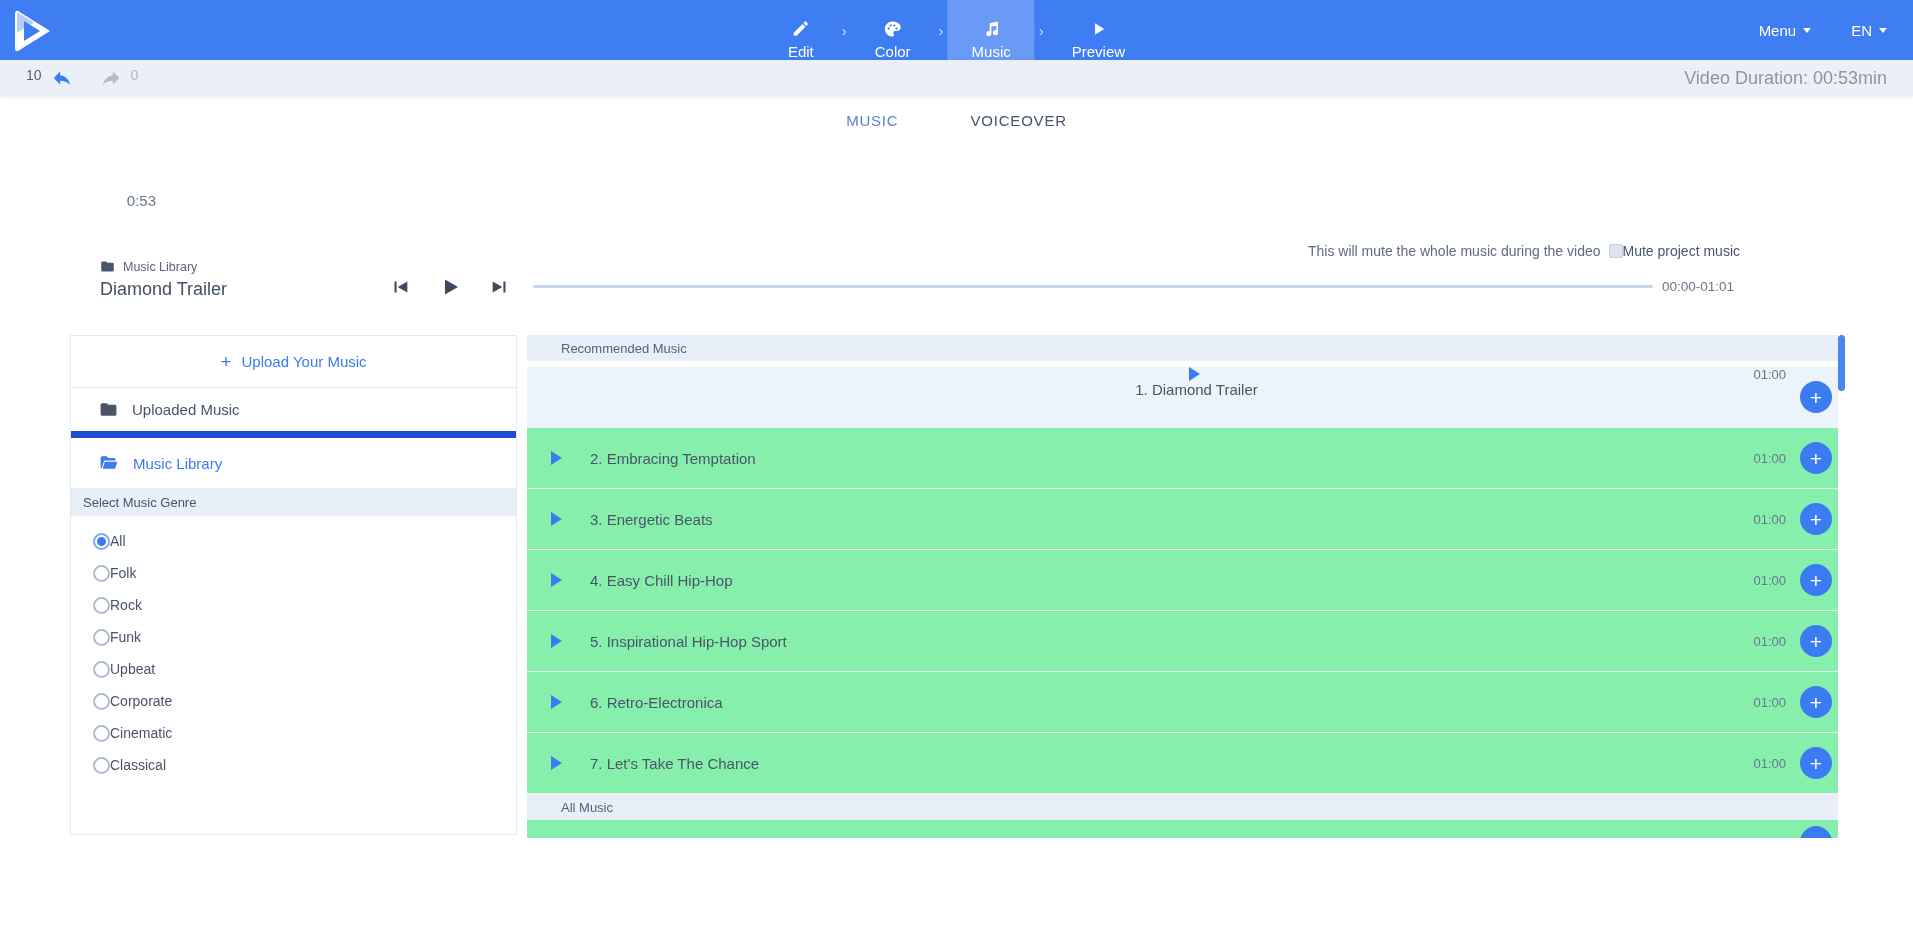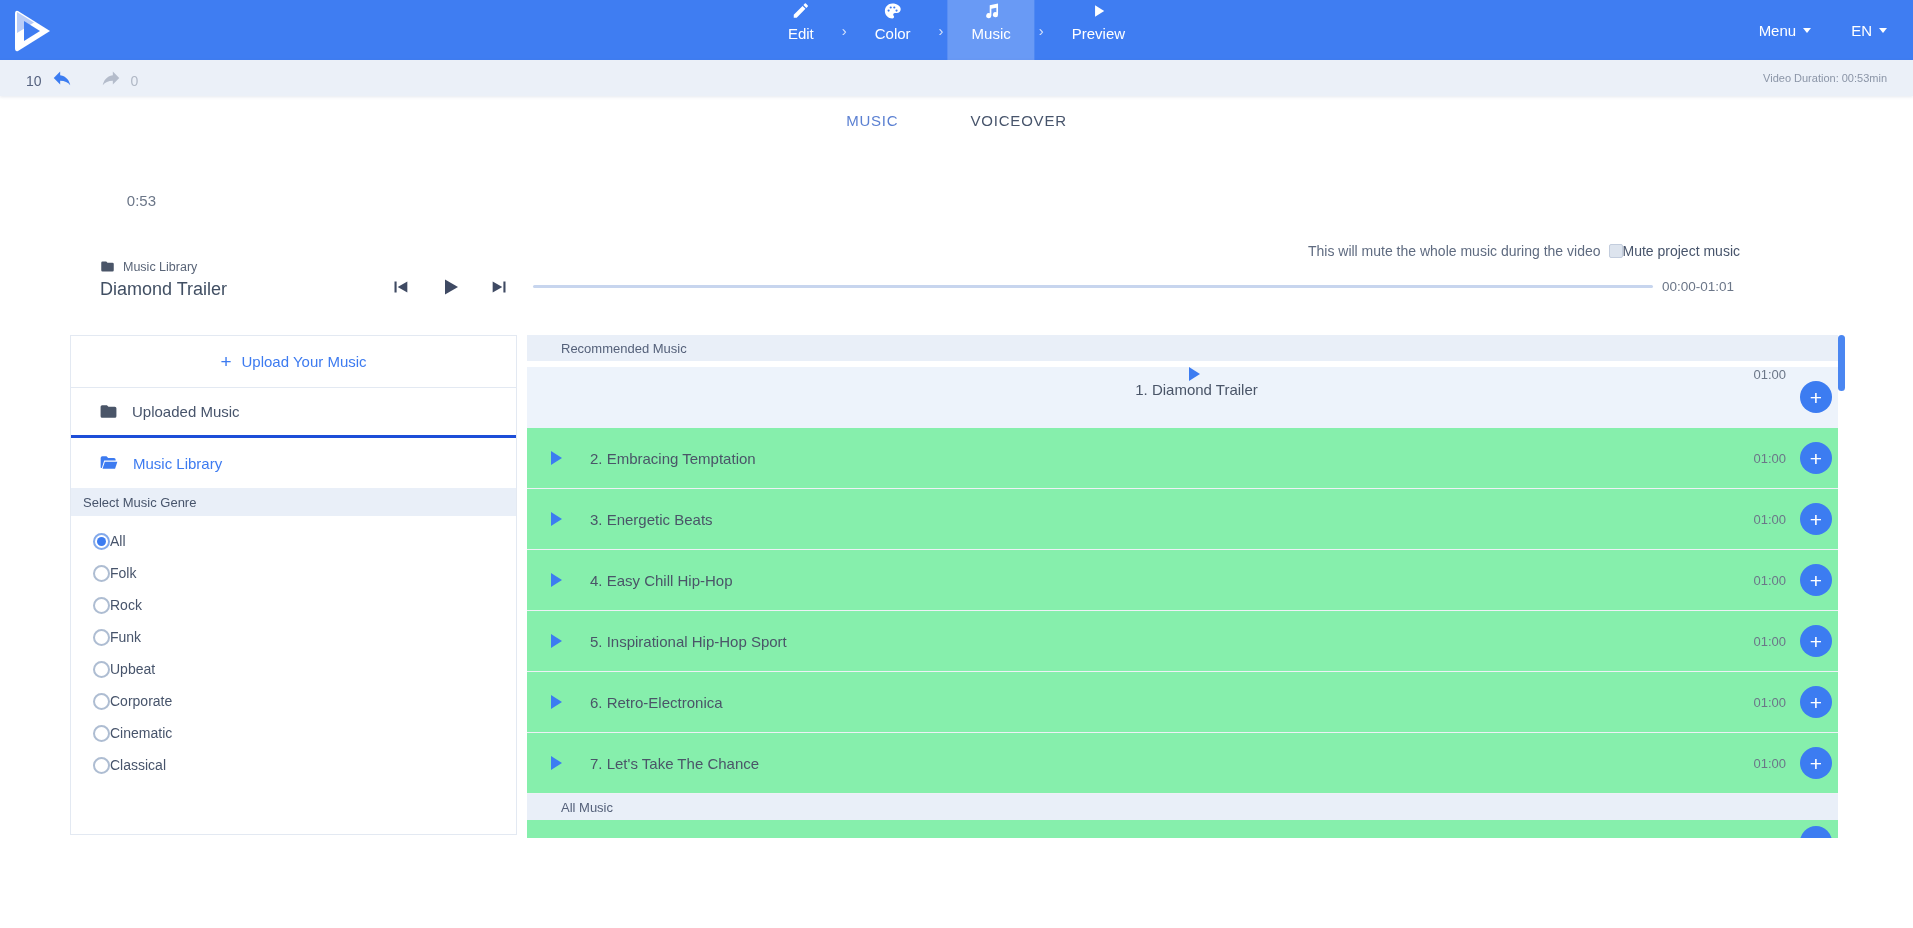--- a/index.html
+++ b/index.html
@@ -2,38 +2,38 @@
 <html><head>
 <meta charset="utf-8">
 <style>
   * { margin:0; padding:0; box-sizing:border-box; }
   html,body { width:1913px; height:928px; background:#fff; font-family:"Liberation Sans", sans-serif; overflow:hidden; }
 
   
   .topbar { position:relative; height:60px; background:#3f7df2; }
   .logo { position:absolute; left:8px; top:5px; width:50px; height:50px; cursor:pointer; }
   .nav { position:absolute; left:50%; top:0; height:60px; transform:translateX(-50%); display:flex; align-items:stretch; }
-  .step { display:flex; flex-direction:column; align-items:center; justify-content:flex-start; gap:4px;
+  .step { display:flex; flex-direction:column; align-items:center; justify-content:flex-end; gap:4px;
           padding:0 24px; color:#fff; font-size:15px; cursor:pointer; }
   .step.active { background:#699af5; }
   .step .icn { width:21px; height:21px; display:flex; align-items:center; justify-content:center; }
   .chev { display:flex; align-items:center; color:#d6e3fb; font-size:15px; padding:0 4px; }
   .top-right { position:absolute; right:26px; top:0; height:60px; display:flex; align-items:center; gap:40px; color:#fff; font-size:15px; }
   .dd { display:flex; align-items:center; gap:7px; cursor:pointer; }
   .caret { width:0; height:0; border-left:4px solid transparent; border-right:4px solid transparent; border-top:5px solid #fff; }
 
   
   .toolbar { position:relative; z-index:2; height:36px; background:#ebf0f8; display:flex; align-items:center;
              padding:0 26px; box-shadow:0 1px 3px rgba(80,100,140,.15); }
-  .undo-group { display:flex; align-items:flex-end; gap:9px; }
+  .undo-group { display:flex; align-items:flex-start; gap:9px; }
   .cnt-undo { font-size:14px; color:#55627f; }
   .cnt-redo { font-size:14px; color:#b0b8c6; }
   .tb-btn { width:22px; height:22px; display:flex; align-items:center; justify-content:center; cursor:pointer; }
   .redo-gap { margin-left:18px; }
-  .vid-duration { margin-left:auto; font-size:11px; color:#8b95a7; }
+  .vid-duration { margin-left:auto; font-size:18px; color:#8b95a7; }
 
   
   .tabs { height:48px; background:#fff; display:flex; align-items:center; justify-content:center; gap:72px; }
   .tab { font-size:15px; letter-spacing:.8px; color:#47546b; cursor:pointer; }
   .tab.active { color:#5b80d2; }
 
   
   .timeline-row { display:flex; align-items:center; margin-top:48px; padding:0 73px 0 82px; }
   .clip-pill { flex:1; height:28px; background:#4b86f1; border-radius:14px; position:relative;
                display:flex; align-items:center; justify-content:center; color:#fff; font-size:14px; cursor:pointer; }
@@ -56,21 +56,21 @@
   
   .content { position:relative; margin-top:22px; height:503px; }
 
   
   .sidebar { position:absolute; left:70px; top:0; width:447px; height:500px; background:#fff; border:1px solid #e3e9f2; }
   .upload-row { height:52px; display:flex; align-items:center; justify-content:center; gap:10px;
                 color:#3d7bf0; font-size:15px; border-bottom:1px solid #e3e9f2; cursor:pointer; }
   .plus-glyph { font-size:19px; line-height:1; }
   .folder-row { height:50px; display:flex; align-items:center; gap:14px; padding-left:28px;
                 font-size:15px; color:#47546b; cursor:pointer; }
-  .folder-row.sep { border-bottom:3px solid #1d4ed8; }
+  .folder-row.sep { border-bottom:7px solid #1d4ed8; }
   .folder-row.active { color:#3d7bf0; }
   .genre-header { height:28px; background:#e9eff8; display:flex; align-items:center; padding-left:12px;
                   font-size:13px; color:#47546b; }
   .genres { padding-top:9px; }
   .genre { height:32px; display:flex; align-items:center; padding-left:22px; font-size:14px; color:#47546b; cursor:pointer; }
   .radio { width:17px; height:17px; border-radius:50%; border:2px solid #aebdd2; background:#fff;
            display:flex; align-items:center; justify-content:center; }
   .genre.selected .radio { border-color:#83a9ea; }
   .radio .dot { width:9px; height:9px; border-radius:50%; background:#3c7cf1; display:none; }
   .genre.selected .dot { display:block; }

